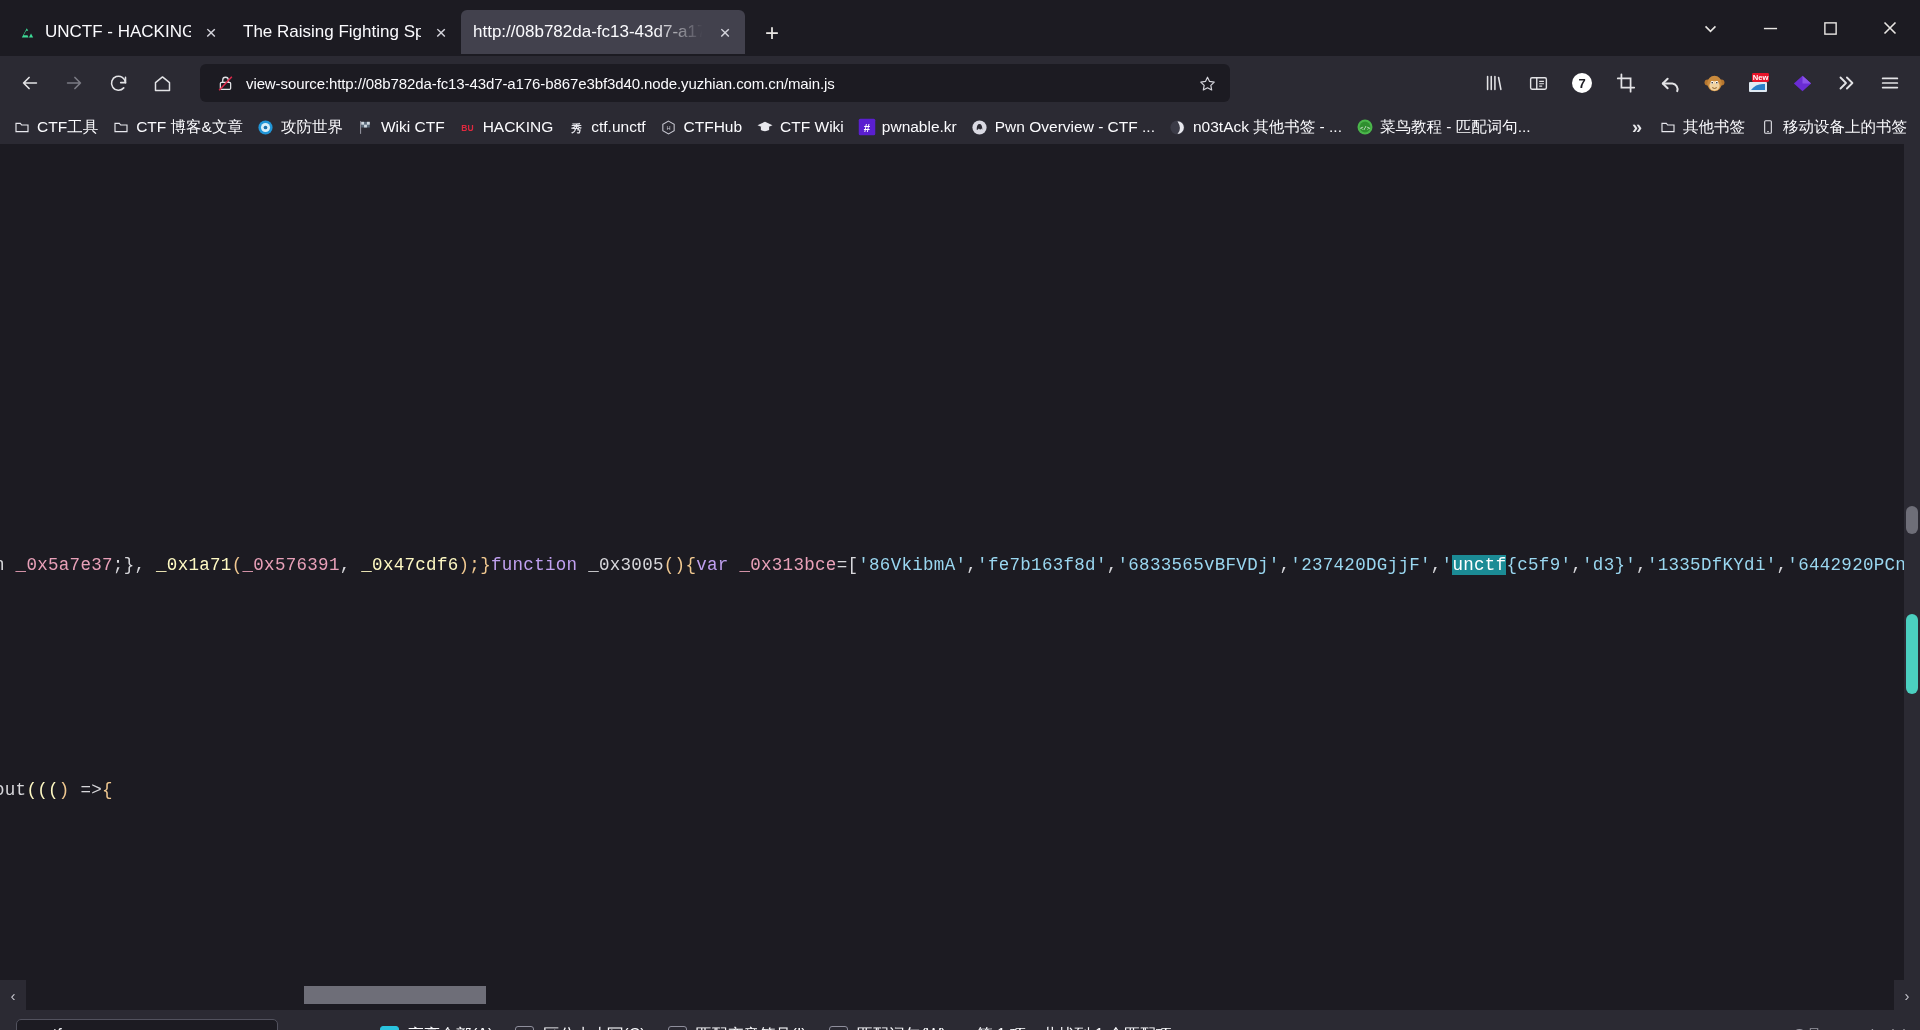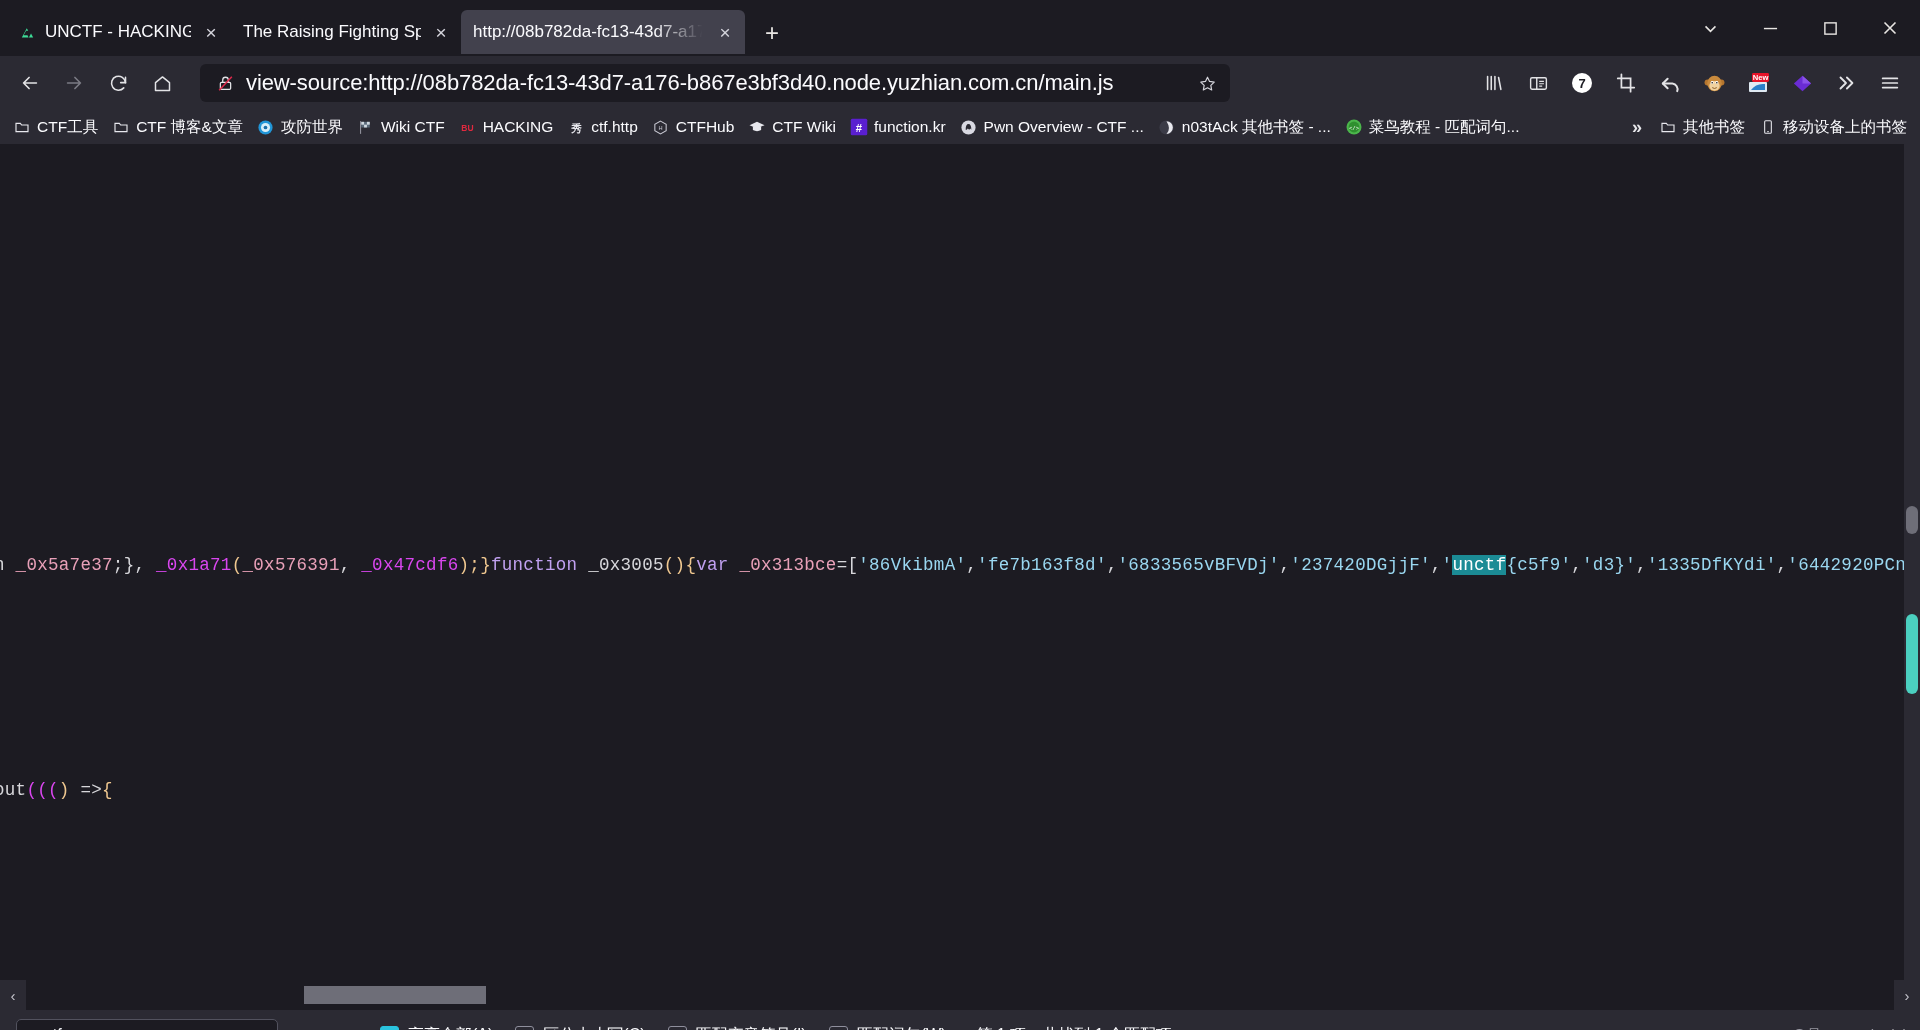--- a/index.html
+++ b/index.html
@@ -105,21 +105,21 @@
     display: flex;
     align-items: center;
     margin: 0 12px 0 14px;
     padding: 0 10px 0 14px;
     max-width: 1030px;
   }
   .url-lock { width: 22px; height: 22px; flex: 0 0 22px; margin-right: 10px; display:flex; align-items:center; justify-content:center;}
   .url-text {
     flex: 1 1 auto;
     color: #fbfbfe;
-    font-size: 22px;
+    font-size: 15px;
     white-space: nowrap;
     overflow: hidden;
     letter-spacing: -0.1px;
   }
   .url-star { width: 26px; height: 26px; flex:0 0 26px; display:flex;align-items:center;justify-content:center; color:#d5d5dc;}
   .toolbar-icons { display: flex; align-items: center; margin-left: auto; }
   .tbicon {
     width: 40px; height: 40px;
     display: flex; align-items: center; justify-content: center;
     border-radius: 6px;
@@ -174,21 +174,21 @@
     font-size: 17.5px;
     letter-spacing: 0.3px;
     color: #d7d7db;
   }
   .code.l1 { top: 411px; }
   .code.l2 { top: 636px; }
   .s-str { color: #9ad7f0; }
   .s-kw  { color: #c0a0f0; }
   .s-fn  { color: #d7d7db; }
   .s-p1  { color: #e8a0b8; }
-  .s-p2  { color: #d946ef; }
+  .s-p2  { color: #fef9c3; }
   .s-p3  { color: #f0c890; }
   .s-plain { color: #d7d7db; }
   .hl {
     background: #1b8b95;
     color: #ffffff;
   }
 
   
   .vscroll {
     position: absolute;
@@ -526,21 +526,21 @@
     </span>
     <span>HACKING</span>
   </div>
 
   <div class="bm">
     <span class="bm-ico">
       <svg width="17" height="17" viewBox="0 0 24 24">
           <text x="12" y="18" font-family="Liberation Sans, sans-serif" font-size="15" font-weight="bold" fill="#e8e8ee" text-anchor="middle">秀</text>
         </svg>
     </span>
-    <span>ctf.http</span>
+    <span>ctf.unctf</span>
   </div>
 
   <div class="bm">
     <span class="bm-ico">
       <svg width="17" height="17" viewBox="0 0 24 24" fill="none" stroke="#c8c8d2" stroke-width="1.5">
           <path d="M12 3 L20 7.5 V16.5 L12 21 L4 16.5 V7.5 Z"></path>
           <text x="12" y="15.5" font-family="Liberation Sans, sans-serif" font-size="8" fill="#c8c8d2" stroke="none" text-anchor="middle">H</text>
         </svg>
     </span>
     <span>CTFHub</span>
@@ -556,21 +556,21 @@
     <span>CTF Wiki</span>
   </div>
 
   <div class="bm">
     <span class="bm-ico">
       <svg width="18" height="18" viewBox="0 0 24 24">
           <rect x="1" y="1" width="22" height="22" rx="2" fill="#5a1fd0"></rect>
           <text x="12" y="18" font-family="Liberation Sans, sans-serif" font-size="15" font-weight="bold" fill="#ffffff" text-anchor="middle">#</text>
         </svg>
     </span>
-    <span>function.kr</span>
+    <span>pwnable.kr</span>
   </div>
 
   <div class="bm">
     <span class="bm-ico">
       <svg width="17" height="17" viewBox="0 0 24 24">
           <circle cx="12" cy="12" r="10" fill="#d9d9e2"></circle>
           <path d="M8 15 Q8 7 12 7 Q16 7 16 15 L14.5 13.5 L13 15 L11 13.5 L9.5 15 Z" fill="#2b2a33"></path>
         </svg>
     </span>
     <span>Pwn Overview - CTF ...</span>

